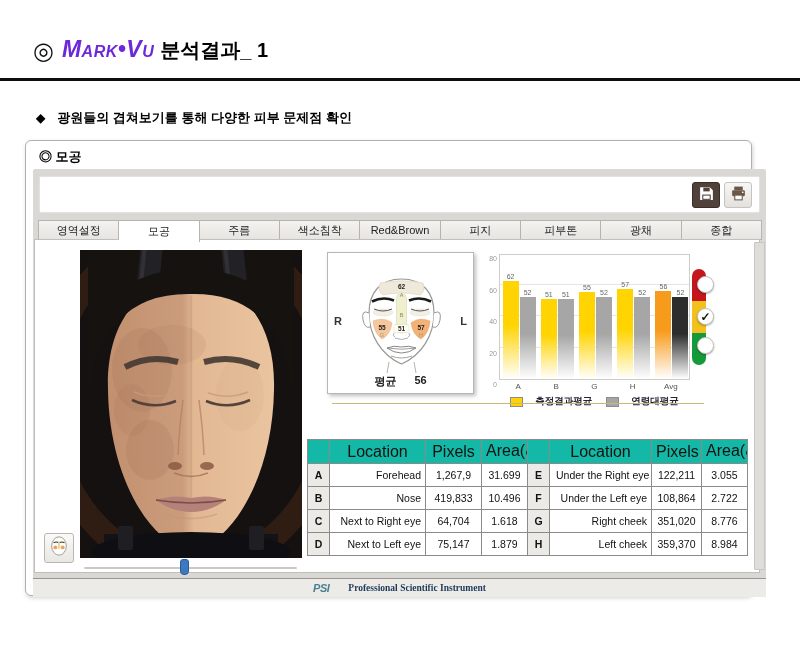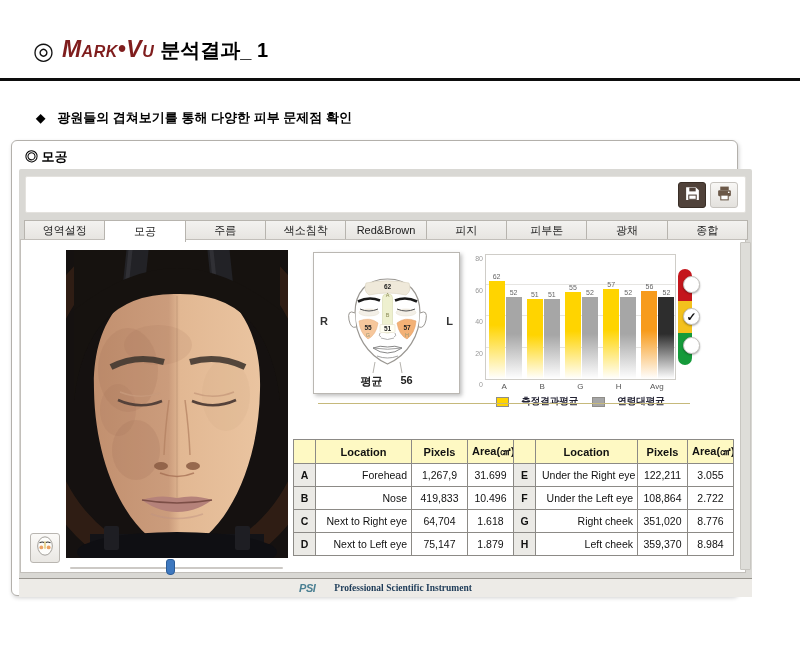--- a/index.html
+++ b/index.html
@@ -1,28 +1,28 @@
 <!DOCTYPE html>
 <html><head>
 <meta charset="utf-8">
 <style>
   * { margin:0; padding:0; box-sizing:border-box; }
   html,body { width:800px; height:659px; background:#fff; font-family:"Liberation Sans", sans-serif; position:relative; overflow:hidden; }
 
   
   .page-header { position:absolute; left:33px; top:36px; white-space:nowrap; }
   .hdr-badge { font-size:24px; color:#111; vertical-align:-2px; }
-  .hdr-brand { font-size:23px; font-weight:bold; font-style:italic; font-variant:small-caps; letter-spacing:.5px; color:#7f1d1d; margin-left:8px; }
+  .hdr-brand { font-size:23px; font-weight:bold; font-style:italic; font-variant:small-caps; letter-spacing:.5px; color:#6d28d9; margin-left:8px; }
   .hdr-title { font-size:20px; font-weight:bold; color:#000; margin-left:6px; }
   .hdr-rule { position:absolute; left:0; top:78px; width:800px; height:3px; background:#0d0d0d; }
   .hdr-note-row { position:absolute; left:36px; top:91px; font-size:13px; font-weight:bold; color:#000;margin-top:18px; }
   .hdr-note-row .diamond { margin-right:12px; font-size:12px; }
 
   
-  .window { position:absolute; left:11px; top:140px; width:727px; height:456px; background:#fff; border:1px solid #b3b0ab; border-radius:6px; box-shadow:1px 2px 4px rgba(0,0,0,.18); }
+  .window { position:absolute; left:25px; top:140px; width:727px; height:456px; background:#fff; border:1px solid #b3b0ab; border-radius:6px; box-shadow:1px 2px 4px rgba(0,0,0,.18); }
   .window-title { position:absolute; left:13px; top:7px; font-size:13px; font-weight:bold; color:#000; }
   .gray-band { position:absolute; left:7px; top:28px; width:733px; height:428px; background:#d9d8d4; border-radius:2px; }
 
   .toolbar { position:absolute; left:13px; top:35px; width:721px; height:37px; background:#fff; border-radius:2px; border:1px solid #e4e2de; }
   .tb-btn { position:absolute; top:5px; width:28px; height:26px; border-radius:3px; cursor:pointer; display:flex; align-items:center; justify-content:center; }
   .btn-save { right:39px; background:#50423a; border:1px solid #392e26; }
   .btn-print { right:7px; background:linear-gradient(#f8f7f5,#e3e1dd); border:1px solid #c6c3be; }
 
   .tabs { position:absolute; left:12px; top:79px; width:724px; height:20px; display:flex; }
   .tab { flex:1; border:1px solid #b7b4ae; border-left:none; background:linear-gradient(#f3f2f0,#e7e5e1); font-size:11px; color:#222; display:flex; align-items:center; justify-content:center; cursor:pointer; white-space:nowrap; overflow:hidden; }
@@ -61,21 +61,21 @@
   .khaki-line { position:absolute; left:297px; top:163px; width:372px; height:1px; background:#c6b97b; }
 
   
   .traffic { position:absolute; left:657px; top:29px; width:14px; height:96px; border-radius:7px; overflow:hidden; }
   .traffic .seg { width:100%; height:32px; }
   .t-dot { position:absolute; left:662px; width:17px; height:17px; background:#fff; border:1px solid #c3c1bd; border-radius:50%; box-shadow:0 1px 2px rgba(0,0,0,.35); cursor:pointer; text-align:center; font-size:12px; font-weight:bold; line-height:16px; color:#111; }
 
   
   .result-table { position:absolute; left:272px; top:199px; border-collapse:collapse; table-layout:fixed; width:440px; font-size:10.5px; color:#111; }
   .result-table td, .result-table th { border:1px solid #8c8a86; height:23px; padding:0 4px; overflow:hidden; white-space:nowrap; background:#fff; }
-  .result-table th { background:#fef9c3; font-size:11px; font-weight:bold; height:24px; }
+  .result-table th { background:#14b8a6; font-size:16px; font-weight:normal; height:24px; }
   .result-table td.letter { background:#ebeae6; font-weight:bold; text-align:center; padding:0; }
   .result-table td.num { text-align:center; }
   .result-table td.loc { text-align:right; padding-left:6px; }
 
   
   .win-footer { position:absolute; left:7px; top:437px; width:733px; height:19px; background:#edebe7; border-top:1px solid #98958f; display:flex; align-items:center; justify-content:center; gap:5px; }
   .psi-logo { font-size:11px; font-weight:900; font-style:italic; color:#4a7f92; letter-spacing:-.5px; }
   .psi-text { font-family:"Liberation Serif", serif; font-size:9.5px; font-weight:bold; color:#1c3a57;margin-left:14px; }
 </style>
 </head>

